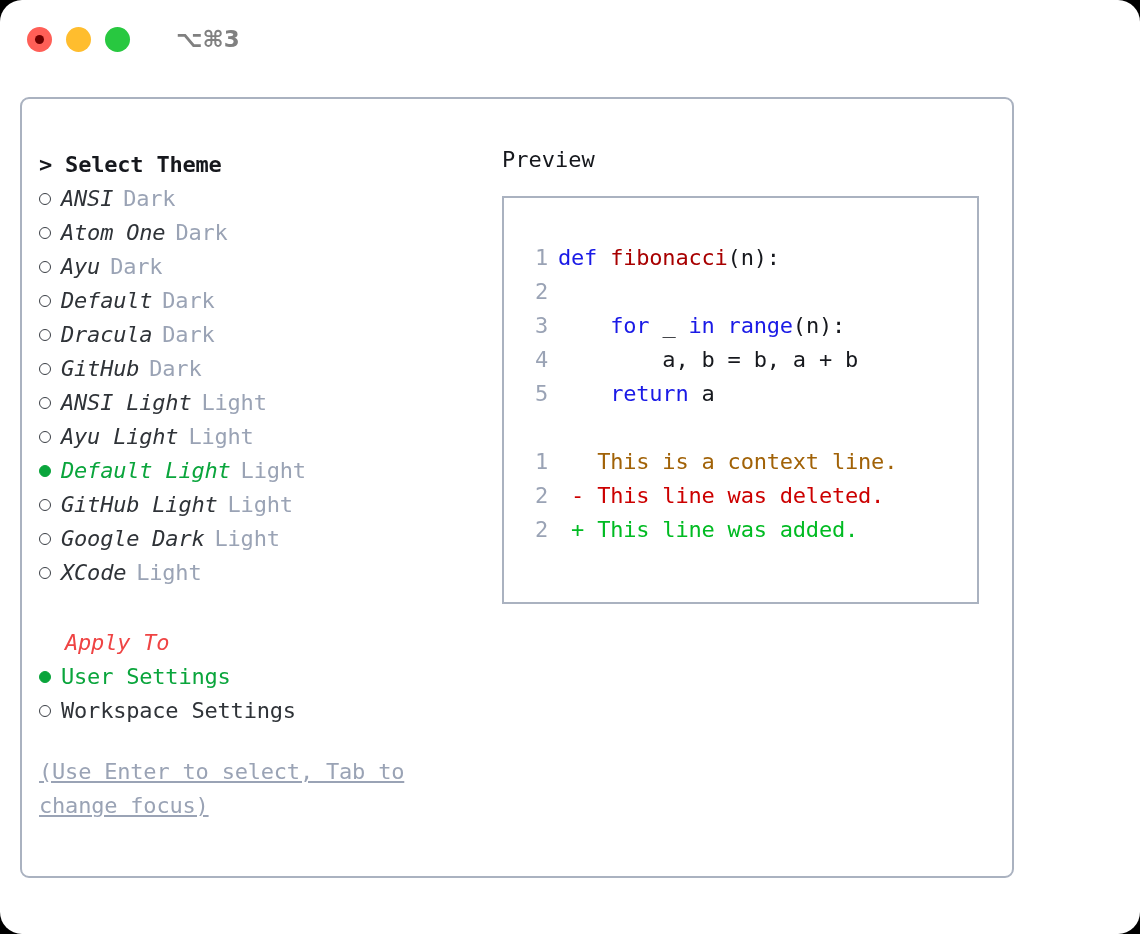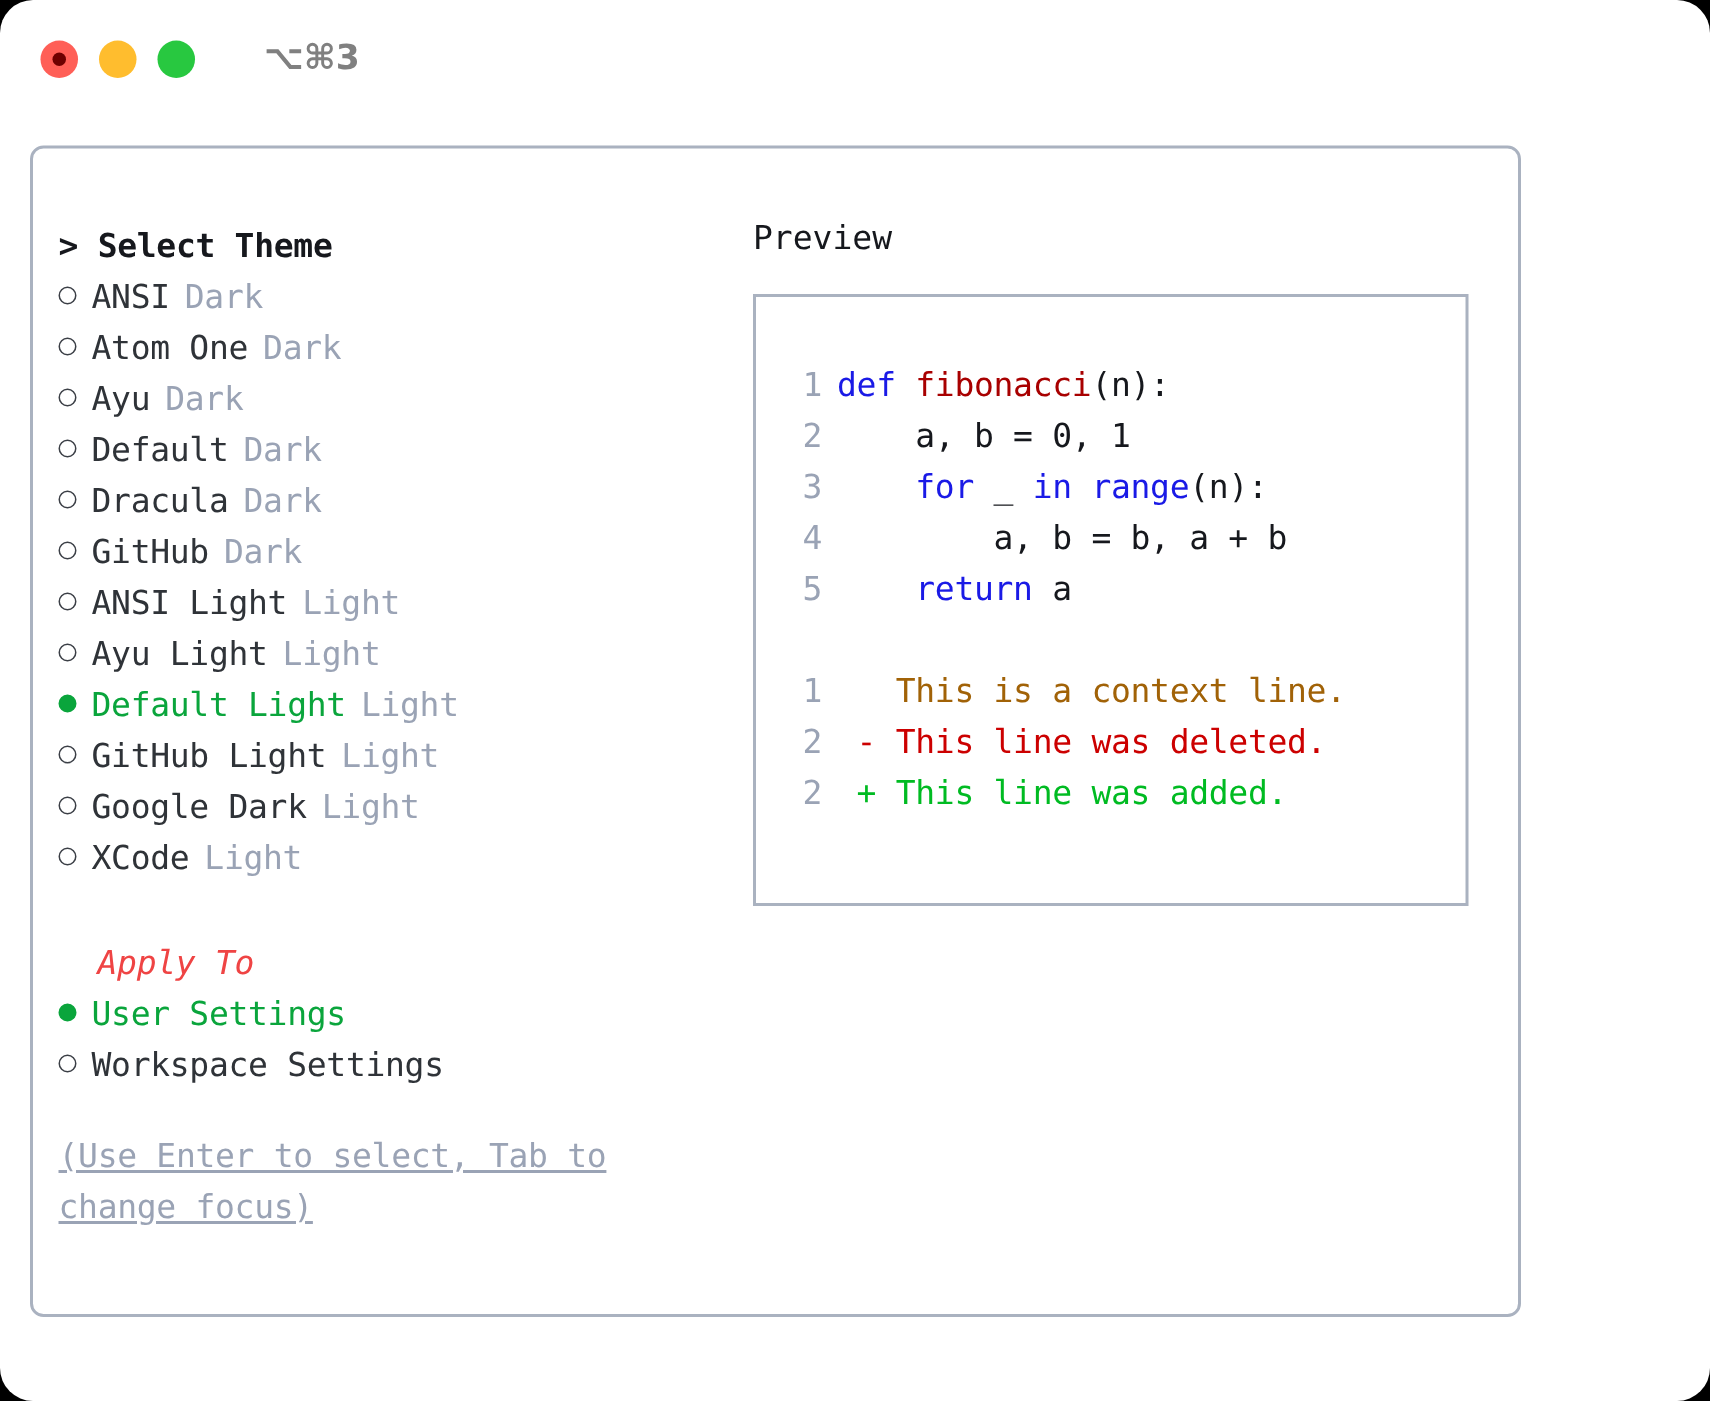--- a/index.html
+++ b/index.html
@@ -110,21 +110,21 @@
     border-radius: 50%;
     border: 1.6px solid #3b3f46;
     box-sizing: border-box;
     vertical-align: middle;
     margin-bottom: 2px;
   }
   .radio-glyph.filled {
     background: #0aa53c;
     border-color: #0aa53c;
   }
-  .theme-name   { color: #2f3338; }
+  .theme-name   { color: #2f3338; font-style: italic; }
   .theme-name.selected { color: #0aa53c; }
   .theme-kind   { color: #9aa3b5; margin-left: 10px; }
 
   #apply-to-block { margin-top: 36px; }
   #apply-to-heading {
     color: #ef4444;
     padding-left: 26px;
     font-style: italic;
   }
   .apply-name          { color: #2f3338; }
@@ -236,21 +236,21 @@
       </div>
 
       <div id="hint-text">(Use Enter to select, Tab to change focus)</div>
     </div>
 
     <div id="preview-column">
       <div id="preview-title">Preview</div>
       <div id="preview-box">
         <div id="code-area">
             <div class="code-line"><span class="lineno">1</span><span class="tok-kw">def </span><span class="tok-fn">fibonacci</span><span class="tok-plain">(n):</span></div>
-            <div class="code-line"><span class="lineno">2</span><span class="tok-plain">    a, b = 0, 1</span></div>
+            <div class="code-line"><span class="lineno">2</span></div>
             <div class="code-line"><span class="lineno">3</span><span class="tok-kw">    for </span><span class="tok-plain">_ </span><span class="tok-kw">in </span><span class="tok-kw">range</span><span class="tok-plain">(n):</span></div>
             <div class="code-line"><span class="lineno">4</span><span class="tok-plain">        a, b = b, a + b</span></div>
             <div class="code-line"><span class="lineno">5</span><span class="tok-kw">    return </span><span class="tok-plain">a</span></div>
             <div class="code-line blank"><span class="lineno"></span></div>
             <div class="code-line"><span class="lineno">1</span><span class="tok-context">   This is a context line.</span></div>
             <div class="code-line"><span class="lineno">2</span><span class="tok-del"> - This line was deleted.</span></div>
             <div class="code-line"><span class="lineno">2</span><span class="tok-add"> + This line was added.</span></div>
           </div>
       </div>
     </div>

